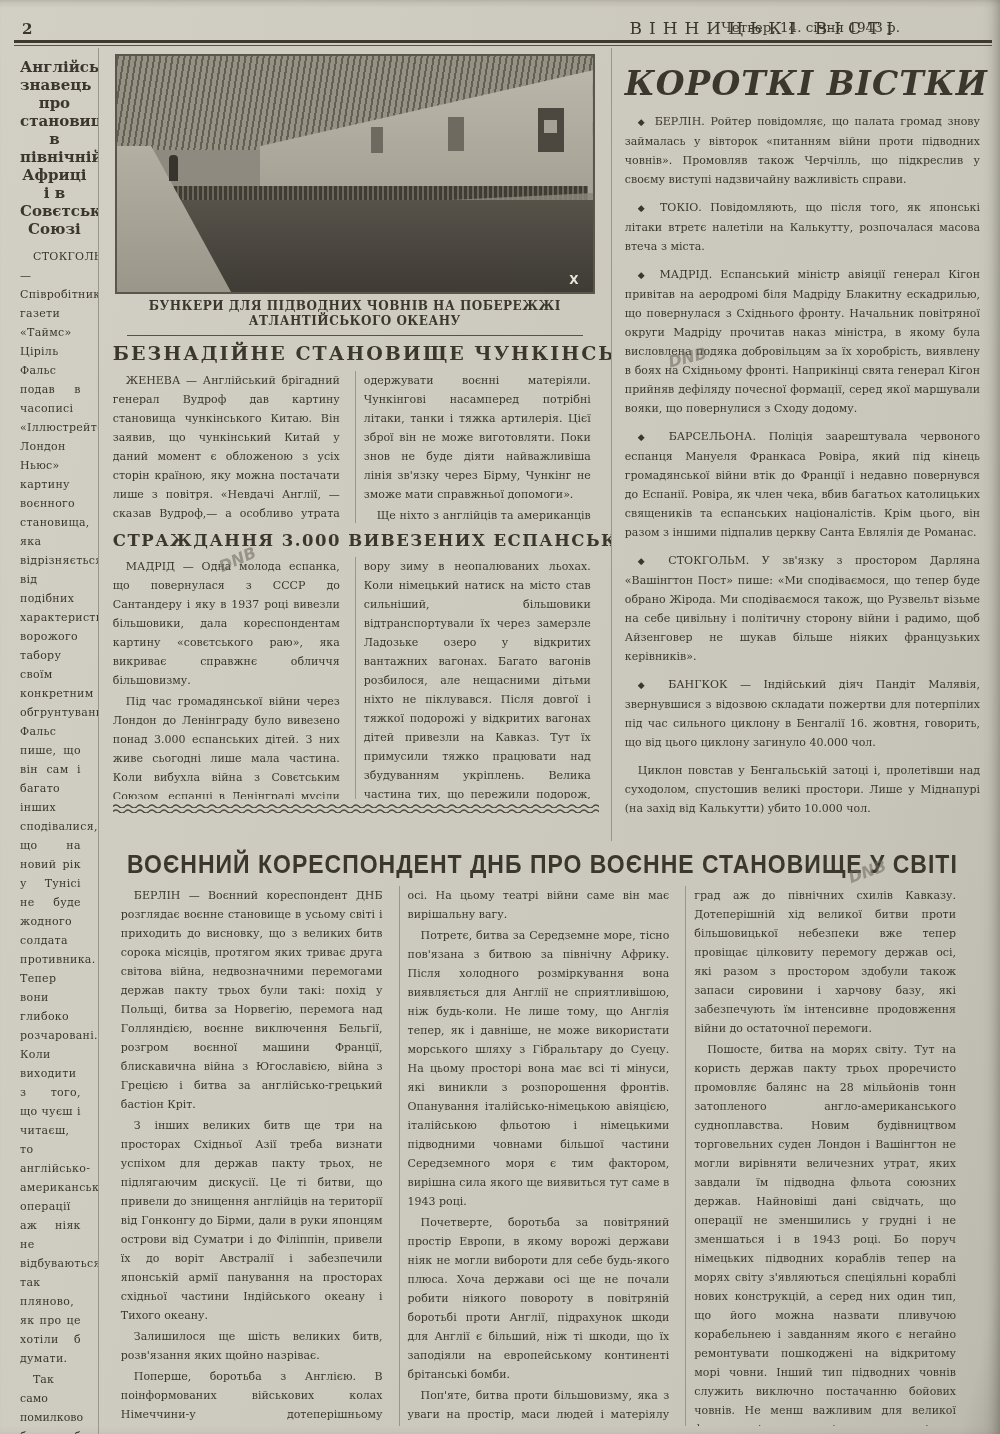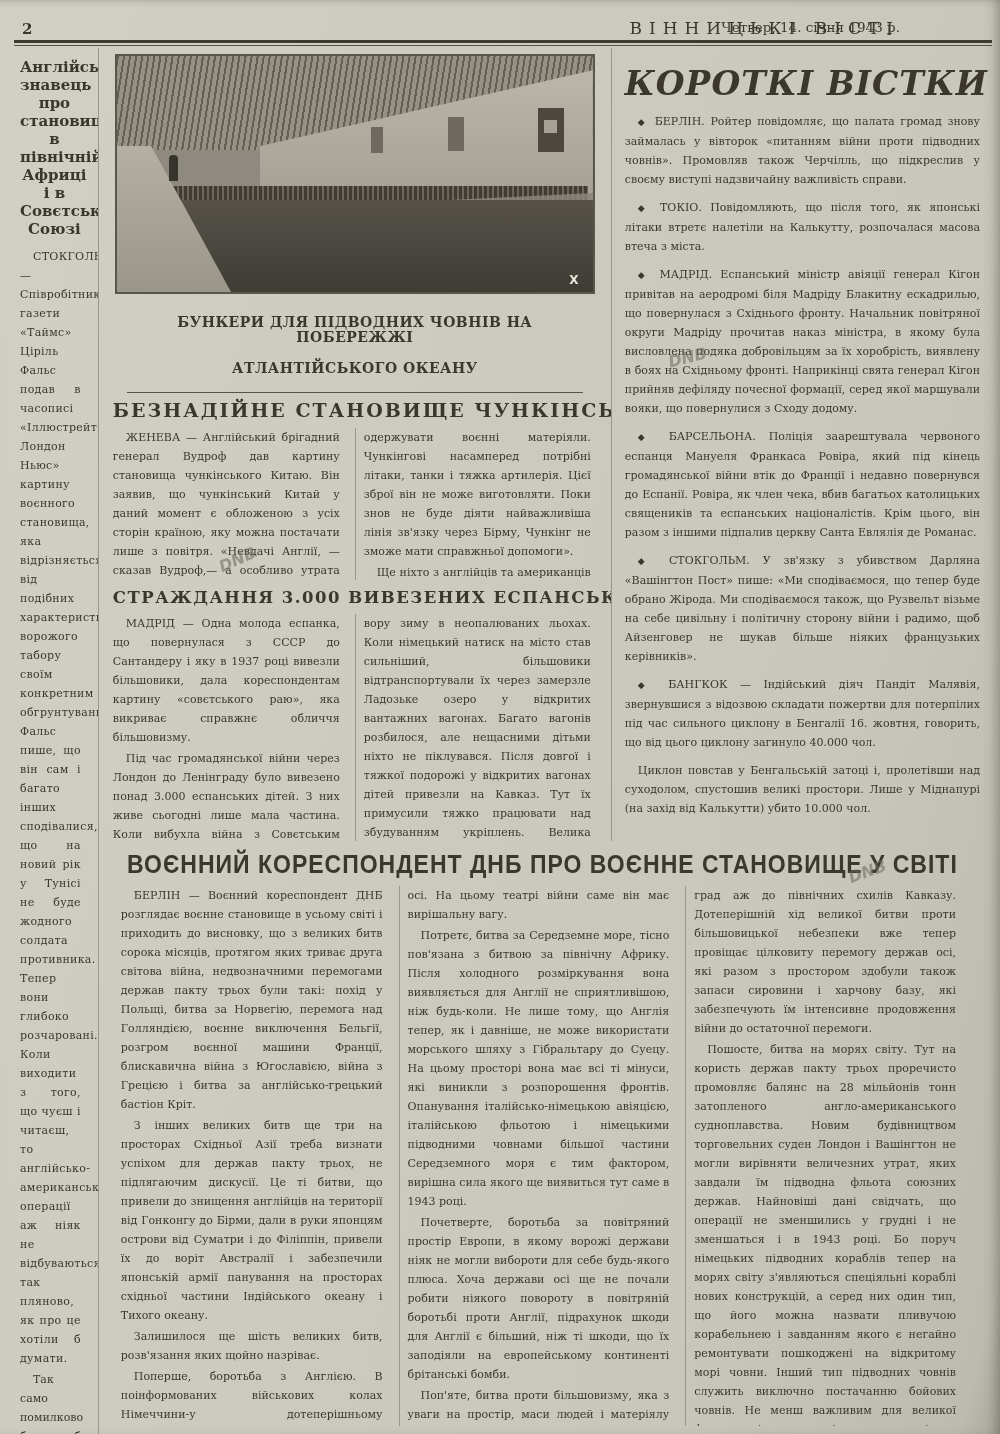--- a/index.html
+++ b/index.html
@@ -52,21 +52,21 @@
   .ph-crowd{position:absolute;left:10%;right:1%;top:55%;height:16px;
     background:repeating-linear-gradient(90deg,#403c34 0 3px,#6b675c 3px 5px);}
   .ph-water{position:absolute;left:7%;right:0;top:61%;bottom:0;background:linear-gradient(#56524a,#3f3c35);}
   .ph-quay{position:absolute;right:0;top:58%;width:55%;height:14%;background:#8e8a7f;
     clip-path:polygon(0 40%,100% 0,100% 100%,0 100%);opacity:.8;}
   .ph-walk{position:absolute;left:0;bottom:0;width:24%;height:62%;background:linear-gradient(#b3afa3,#9a9689);
     clip-path:polygon(0 0,30% 0,100% 100%,0 100%);}
   .ph-figure{position:absolute;left:11%;top:42%;width:9px;height:26px;background:#37342d;border-radius:4px 4px 0 0;}
   .ph-x{position:absolute;right:3%;bottom:2%;color:#e8e5da;font-weight:bold;font-size:12px;font-family:"DejaVu Sans",sans-serif;}
   .caption{padding:5px 10px 0;}
-  .cap1,.cap2{font-size:14px;font-weight:bold;text-align:center;letter-spacing:.5px;line-height:15px;margin:16px;text-indent:0;}
+  .cap1,.cap2{font-size:12px;font-weight:bold;text-align:center;letter-spacing:.5px;line-height:15px;margin:0;text-indent:0;}
   .cap3{font-size:11.5px;font-weight:bold;text-align:center;line-height:14px;margin:2px 0 0;text-indent:0;}
   .cap-rule{height:1px;background:#56524a;margin:6px 2px 4px;}
   
   .wavy{display:block;margin:4px 0 3px;}
   
   .news-title{font-size:33px;line-height:36px;font-weight:bold;font-style:italic;letter-spacing:1px;text-align:center;margin:18px 0 10px;white-space:nowrap;}
   .news-item{margin-bottom:9px;}
   .bullet{font-size:9px;letter-spacing:2px;}
   
   .banner{font-family:"Liberation Sans","DejaVu Sans",sans-serif;font-size:23px;font-weight:bold;letter-spacing:1px;
@@ -159,21 +159,21 @@
             <rect width="100%" height="10" fill="url(#w1)"></rect>
           </svg>
         </div>
 
         <div class="news">
           <div class="news-title">КОРОТКІ ВІСТКИ</div>
           <p class="news-item"><span class="bullet">◆</span> <span>БЕРЛІН. Ройтер повідомляє, що палата громад знову займалась у вівторок «питанням війни проти підводних човнів». Промовляв також Черчілль, що підкреслив у своєму виступі надзвичайну важливість справи.</span></p>
           <p class="news-item"><span class="bullet">◆</span> <span>ТОКІО. Повідомляють, що після того, як японські літаки втретє налетіли на Калькутту, розпочалася масова втеча з міста.</span></p>
           <p class="news-item"><span class="bullet">◆</span> <span>МАДРІД. Еспанський міністр авіяції генерал Кігон привітав на аеродромі біля Мадріду Блакитну ескадрилью, що повернулася з Східнього фронту. Начальник повітряної округи Мадріду прочитав наказ міністра, в якому була висловлена подяка добровільцям за їх хоробрість, виявлену в боях на Східньому фронті. Наприкінці свята генерал Кігон прийняв дефіляду почесної формації, серед якої маршували вояки, що повернулися з Сходу додому.</span></p>
           <p class="news-item"><span class="bullet">◆</span> <span>БАРСЕЛЬОНА. Поліція заарештувала червоного еспанця Мануеля Франкаса Ровіра, який під кінець громадянської війни втік до Франції і недавно повернувся до Еспанії. Ровіра, як член чека, вбив багатьох католицьких священиків та еспанських націоналістів. Крім цього, він разом з іншими підпалив церкву Санта Евлялія де Романас.</span></p>
-          <p class="news-item"><span class="bullet">◆</span> <span>СТОКГОЛЬМ. У зв'язку з убивством Дарляна «Вашінгтон Пост» пише: «Ми сподіваємося, що тепер буде обрано Жірода. Ми сподіваємося також, що Рузвельт візьме на себе цивільну і політичну сторону війни і радимо, щоб Айзенговер не шукав більше ніяких французьких керівників».</span></p>
+          <p class="news-item"><span class="bullet">◆</span> <span>СТОКГОЛЬМ. У зв'язку з простором Дарляна «Вашінгтон Пост» пише: «Ми сподіваємося, що тепер буде обрано Жірода. Ми сподіваємося також, що Рузвельт візьме на себе цивільну і політичну сторону війни і радимо, щоб Айзенговер не шукав більше ніяких французьких керівників».</span></p>
           <p class="news-item"><span class="bullet">◆</span> <span>БАНГКОК — Індійський діяч Пандіт Малявія, звернувшися з відозвою складати пожертви для потерпілих під час сильного циклону в Бенгалії 16. жовтня, говорить, що від цього циклону загинуло 40.000 чол.</span></p>
           <p>Циклон повстав у Бенгальській затоці і, пролетівши над суходолом, спустошив великі простори. Лише у Міднапурі (на захід від Калькутти) убито 10.000 чол.</p>
         </div>
       </div>
 
       <div class="bottom">
         <div class="banner">ВОЄННИЙ КОРЕСПОНДЕНТ ДНБ ПРО ВОЄННЕ СТАНОВИЩЕ У СВІТІ</div>
         <div class="war-cols">
           <div class="wc">
             <p>БЕРЛІН — Воєнний кореспондент ДНБ розглядає воєнне становище в усьому світі і приходить до висновку, що з великих битв сорока місяців, протягом яких триває друга світова війна, недвозначними перемогами держав пакту трьох були такі: похід у Польщі, битва за Норвегію, перемога над Голляндією, воєнне виключення Бельгії, розгром воєнної машини Франції, блискавична війна з Югославією, війна з Грецією і битва за англійсько-грецький бастіон Кріт.</p>

